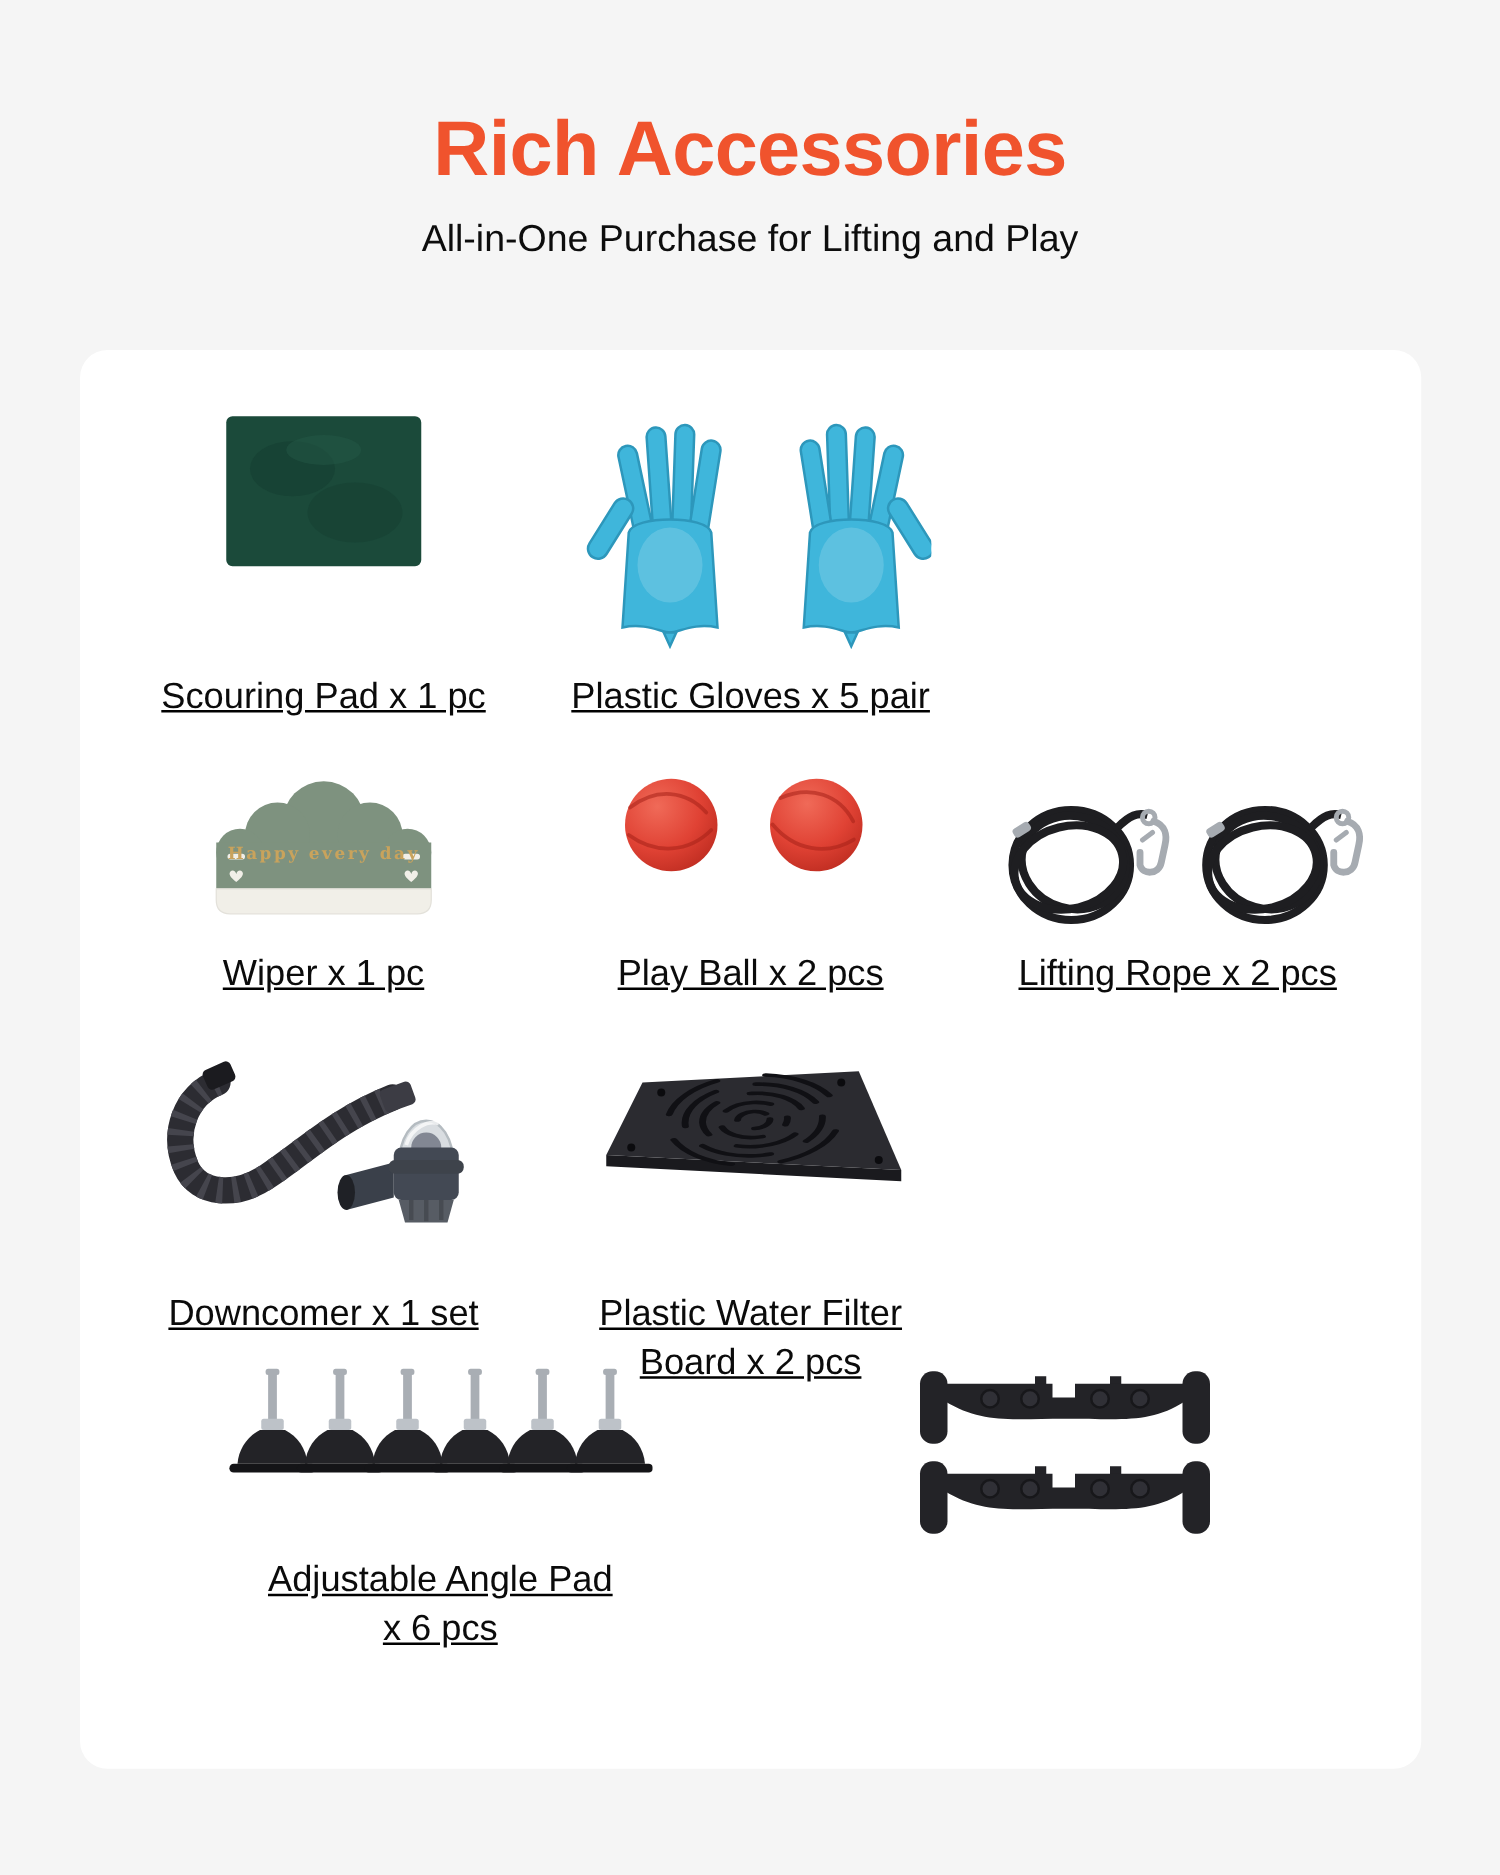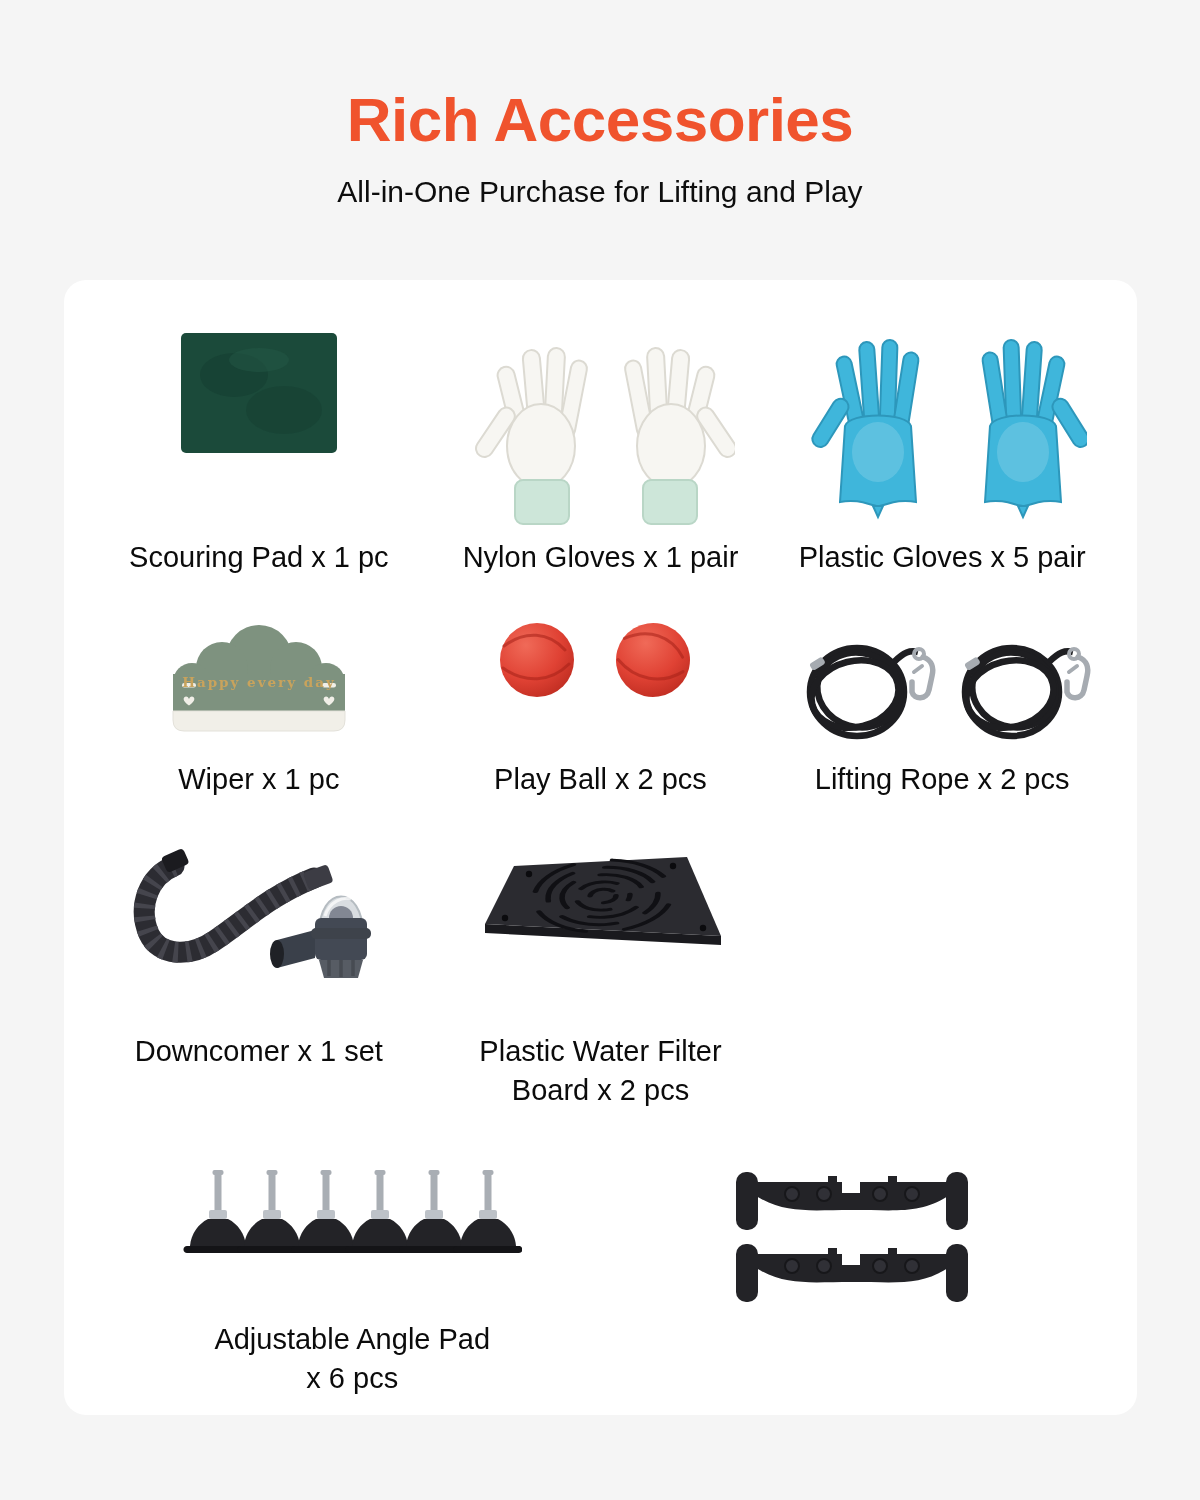--- a/index.html
+++ b/index.html
@@ -12,25 +12,25 @@
   .header{position:absolute;top:84px;left:0;width:100%;text-align:center;}
   .title{
     margin:0;font-size:62px;font-weight:bold;letter-spacing:-0.5px;
     color:var(--accent-orange,#F0532D);
   }
   .subtitle{margin:20px 0 0;font-size:30px;font-weight:400;color:#0d0d0d;}
   .card{
     position:absolute;left:64px;top:280px;width:1073px;height:1135px;
     background:var(--card-bg,#fff);border-radius:22px;
   }
-  .row{position:absolute;left:24px;right:24px;display:grid;grid-template-columns:repeat(3,1fr);}
+  .row{position:absolute;left:24px;right:24px;display:grid;grid-template-columns:repeat(3,1fr);text-decoration:underline;}
   .row-1{top:50px;}
   .row-2{top:338px;}
   .row-3{top:566px;}
-  .row-4{top:886px;grid-template-columns:1fr 1fr;left:40px;right:40px;}
+  .row-4{top:811px;grid-template-columns:1fr 1fr;left:40px;right:40px;}
   .item{display:flex;flex-direction:column;align-items:center;margin:0;}
   .img-box{display:flex;justify-content:center;}
   .row-1 .img-box{height:192px;}
   .row-2 .img-box{height:126px;}
   .row-3 .img-box{height:170px;}
   .row-4 .img-box{height:138px;}
   .label{
     font-size:29px;line-height:1.33;color:var(--label-text,#0b0b0b);
     text-align:center;margin-top:16px;white-space:pre-line;
   }
@@ -72,42 +72,20 @@
           <svg width="160" height="126" viewBox="0 0 160 126">
             <rect x="2" y="3" width="156" height="120" rx="5" style="fill:var(--pad-green,#1B4A3A)"></rect>
             <ellipse cx="55" cy="45" rx="34" ry="22" fill="#143C2F" opacity="0.5"></ellipse>
             <ellipse cx="105" cy="80" rx="38" ry="24" fill="#143C2F" opacity="0.4"></ellipse>
             <ellipse cx="80" cy="30" rx="30" ry="12" fill="#235746" opacity="0.5"></ellipse>
           </svg>
         </div>
         <figcaption class="label">Scouring Pad x 1 pc</figcaption>
       </figure>
 
-      <figure class="item">
-        <div class="img-box">
-          <svg width="270" height="200" viewBox="0 0 270 200">
-            <defs>
-              <g id="ng" class="glove-n">
-                <rect x="16" y="36" width="17" height="78" rx="8.5" transform="rotate(-14 24 75)"></rect>
-                <rect x="37" y="20" width="17" height="88" rx="8.5" transform="rotate(-5 45 64)"></rect>
-                <rect x="57" y="18" width="17" height="88" rx="8.5" transform="rotate(3 65 62)"></rect>
-                <rect x="76" y="30" width="16" height="78" rx="8" transform="rotate(11 84 69)"></rect>
-                <rect x="-2" y="74" width="17" height="56" rx="8.5" transform="rotate(34 6 102)"></rect>
-                <ellipse cx="52" cy="116" rx="34" ry="42"></ellipse>
-                <rect class="cuff" x="26" y="150" width="54" height="44" rx="8"></rect>
-              </g>
-            </defs>
-            <use href="#ng" x="24"></use>
-            <g transform="translate(262,0) scale(-1,1)">
-                <use href="#ng" x="4"></use>
-              </g>
-          </svg>
-        </div>
-        <figcaption class="label">Nylon Gloves x 1 pair</figcaption>
-      </figure>
 
       <figure class="item">
         <div class="img-box">
           <svg width="290" height="195" viewBox="0 0 290 195">
             <defs>
               <g id="pg" class="glove-p">
                 <rect x="16" y="26" width="15" height="84" rx="7.5" transform="rotate(-12 23 64)"></rect>
                 <rect x="35" y="12" width="15" height="94" rx="7.5" transform="rotate(-4 42 58)"></rect>
                 <rect x="54" y="10" width="15" height="94" rx="7.5" transform="rotate(2 61 56)"></rect>
                 <rect x="71" y="22" width="15" height="86" rx="7.5" transform="rotate(9 78 64)"></rect>

